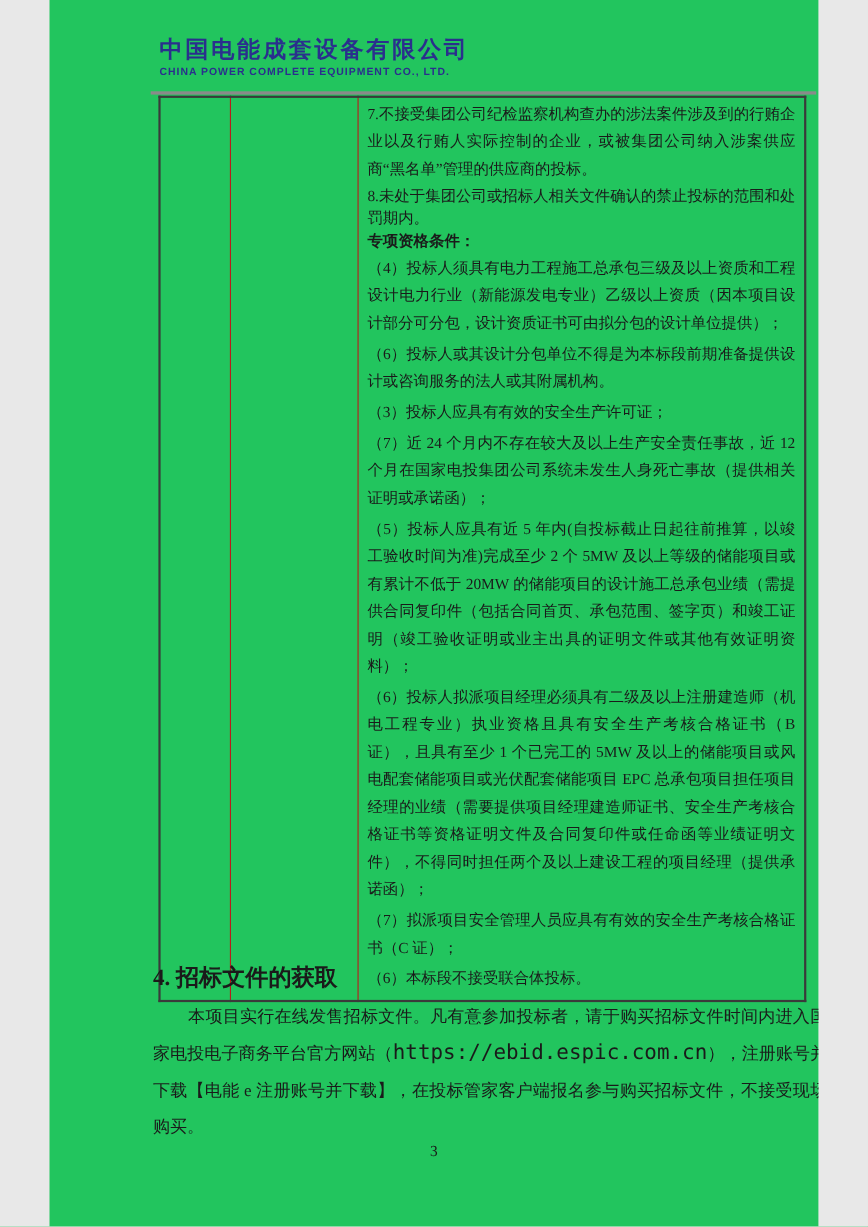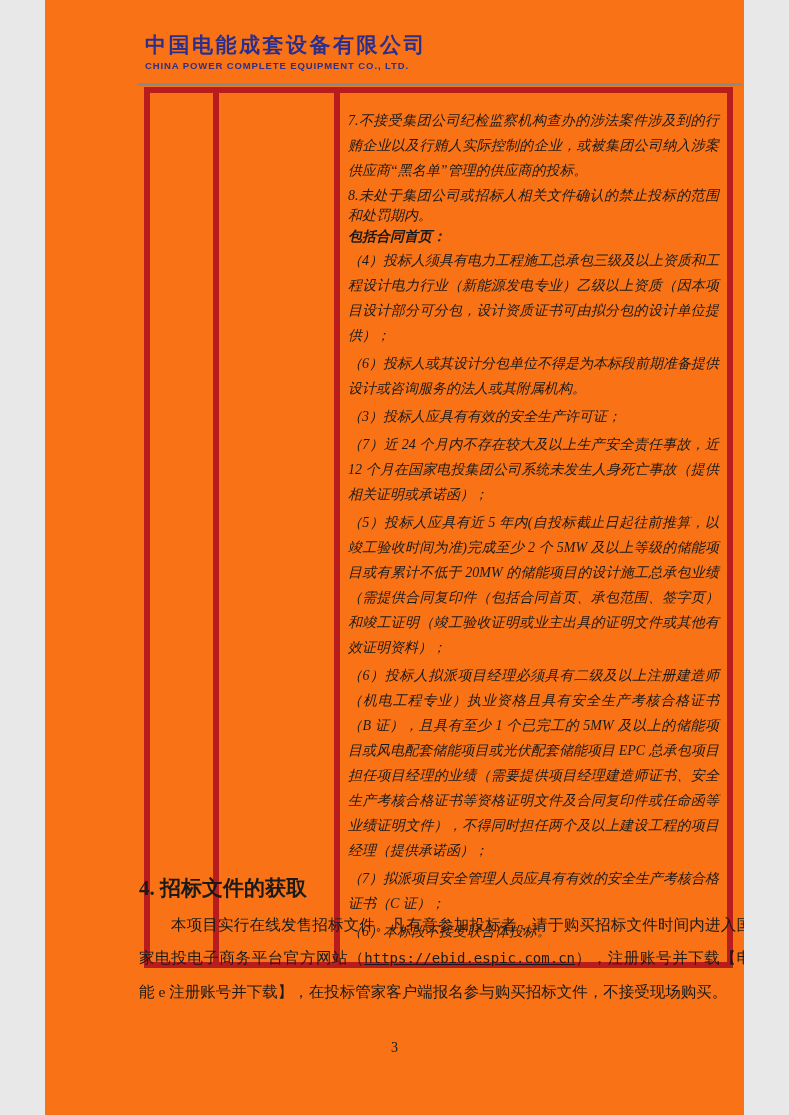--- a/index.html
+++ b/index.html
@@ -1,20 +1,20 @@
 <!DOCTYPE html>
 <html><head>
 <meta charset="utf-8">
 <style>
   html,body{margin:0;padding:0;background:#e8e8e8;}
   .page{
     position:relative;
     width:699px;height:1115px;
     margin:0 auto;
-    background:#f97316;
+    background:#22c55e;
     font-family:"Liberation Serif","DejaVu Serif",serif;
     color:#1a1a1a;
     overflow:hidden;
   }
   
   .header{position:absolute;left:100px;top:31px;}
   .company-cn{
     font-family:"Liberation Sans","DejaVu Sans",sans-serif;
     font-size:21px;font-weight:bold;letter-spacing:2.5px;
     color:#2a2f8d;white-space:nowrap;
@@ -28,24 +28,23 @@
     position:absolute;left:92px;top:83px;width:605px;height:3px;
     background:#8a8a8a;
   }
   
   .doc-table{
     position:absolute;left:99px;top:87px;
     width:589px;height:783px;
     border-collapse:collapse;table-layout:fixed;
   }
   .doc-table td{
-    border:6px solid #b91c1c;
+    border:1px solid #b91c1c;
     vertical-align:top;
-    padding:15px 8px;
-    font-style:italic;
+    padding:3px 8px;
   }
   .doc-table{border:2px solid #3a3a3a;}
   .col-a{width:47px;}
   .col-b{width:99px;}
   .cell-content{
     font-size:14px;
     text-align:justify;
   }
   .cell-content p{
     margin:0 0 3px 0;
@@ -65,21 +64,21 @@
     margin:12px 0 0 33px;line-height:24px;
   }
   .section-body{
     margin:8px 0 0 0;
     line-height:33px;
     text-indent:32px;
     text-align:justify;
   }
   .url-text{
     font-family:"DejaVu Sans Mono","Liberation Mono",monospace;
-    font-size:14px;letter-spacing:0;text-decoration:underline;
+    font-size:19px;letter-spacing:0;
   }
   
   .page-number{
     position:absolute;left:0;top:1040px;width:100%;
     text-align:center;font-size:14px;
   }
 </style>
 </head>
 <body>
 
@@ -92,21 +91,21 @@
   <div class="header-rule"></div>
 
   <table class="doc-table">
     <tbody>
         <tr>
       <td class="col-a"></td>
       <td class="col-b"></td>
       <td class="cell-content">
             <p>7.不接受集团公司纪检监察机构查办的涉法案件涉及到的行贿企业以及行贿人实际控制的企业，或被集团公司纳入涉案供应商“黑名单”管理的供应商的投标。</p>
             <p class="compact">8.未处于集团公司或招标人相关文件确认的禁止投标的范围和处罚期内。</p>
-            <p class="bold compact">包括合同首页：</p>
+            <p class="bold compact">专项资格条件：</p>
             <p>（4）投标人须具有电力工程施工总承包三级及以上资质和工程设计电力行业（新能源发电专业）乙级以上资质（因本项目设计部分可分包，设计资质证书可由拟分包的设计单位提供）；</p>
             <p>（6）投标人或其设计分包单位不得是为本标段前期准备提供设计或咨询服务的法人或其附属机构。</p>
             <p>（3）投标人应具有有效的安全生产许可证；</p>
             <p>（7）近 24 个月内不存在较大及以上生产安全责任事故，近 12 个月在国家电投集团公司系统未发生人身死亡事故（提供相关证明或承诺函）；</p>
             <p>（5）投标人应具有近 5 年内(自投标截止日起往前推算，以竣工验收时间为准)完成至少 2 个 5MW 及以上等级的储能项目或有累计不低于 20MW 的储能项目的设计施工总承包业绩（需提供合同复印件（包括合同首页、承包范围、签字页）和竣工证明（竣工验收证明或业主出具的证明文件或其他有效证明资料）；</p>
             <p>（6）投标人拟派项目经理必须具有二级及以上注册建造师（机电工程专业）执业资格且具有安全生产考核合格证书（B 证），且具有至少 1 个已完工的 5MW 及以上的储能项目或风电配套储能项目或光伏配套储能项目 EPC 总承包项目担任项目经理的业绩（需要提供项目经理建造师证书、安全生产考核合格证书等资格证明文件及合同复印件或任命函等业绩证明文件），不得同时担任两个及以上建设工程的项目经理（提供承诺函）；</p>
             <p>（7）拟派项目安全管理人员应具有有效的安全生产考核合格证书（C 证）；</p>
             <p>（6）本标段不接受联合体投标。</p>
           </td>
     </tr>

